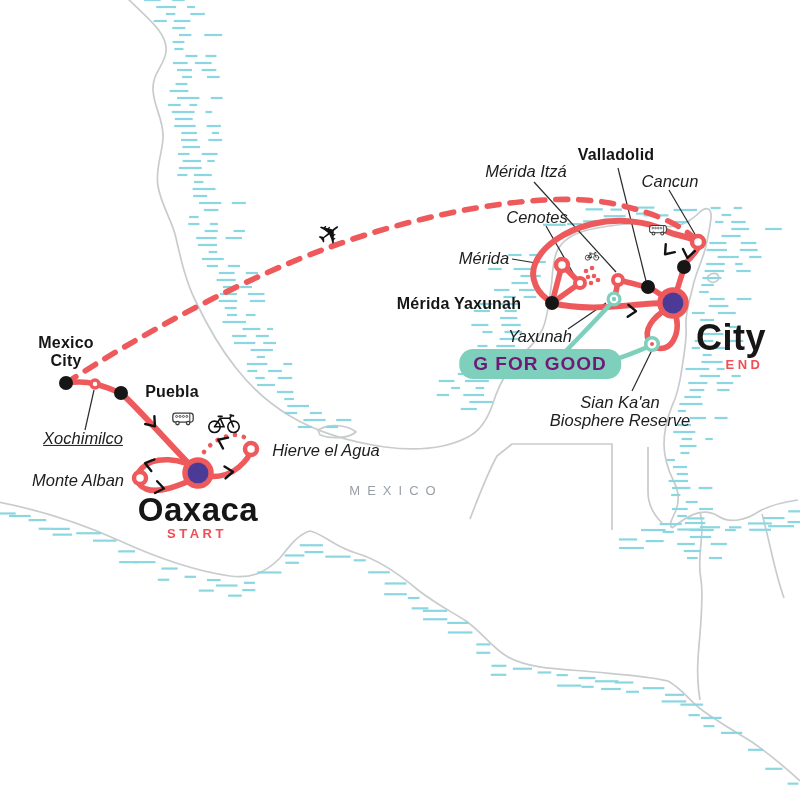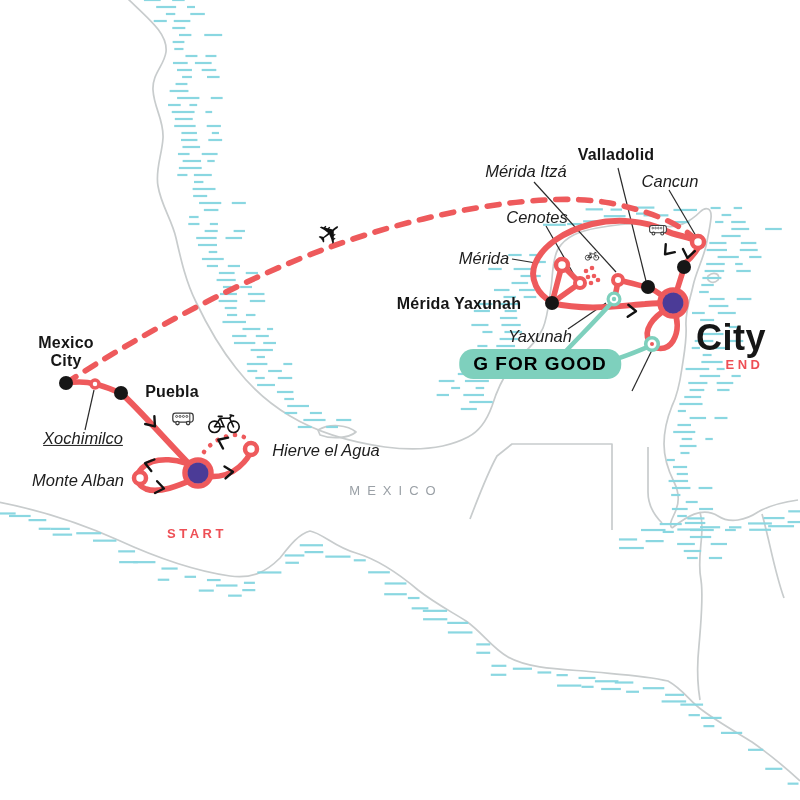--- a/index.html
+++ b/index.html
@@ -9,21 +9,21 @@
   .lbl{position:absolute;transform:translate(-50%,-50%);text-align:center;color:#161616;
        white-space:pre-line;line-height:1.1;}
   .style-bold{font-weight:700;font-size:16px;letter-spacing:.2px;}
   .style-big{font-weight:700;font-size:33px;letter-spacing:.5px;}
   .style-big2{font-weight:700;font-size:36px;letter-spacing:.5px;}
   .style-italic{font-style:italic;font-size:16.5px;font-weight:400;color:#1d1d1d;}
   .tag{position:absolute;transform:translate(-50%,-50%);font-weight:700;font-size:13px;
        letter-spacing:3.5px;color:#ee4f55;white-space:nowrap;}
   .country{position:absolute;transform:translate(-50%,-50%);font-size:13px;letter-spacing:7px;
        color:#9aa0a6;font-weight:400;white-space:nowrap;}
-  .badge{position:absolute;transform:translate(-50%,-50%);background:#7ed0bd;color:#000000;
+  .badge{position:absolute;transform:translate(-50%,-50%);background:#7ed0bd;color:#701a75;
        font-weight:700;font-size:19px;letter-spacing:1px;padding:4px 14px;border-radius:14px;
        white-space:nowrap;text-align:center;}
 </style>
 </head>
 <body>
 
 <div class="stage">
   <svg id="map-svg" width="800" height="800" viewBox="0 0 800 800">
     <defs>
       <path id="chev" d="M-5,-6 L3,0 L-5,6" fill="none" stroke="#121212" stroke-width="2.4" stroke-linecap="round" stroke-linejoin="round"></path>
@@ -479,25 +479,28 @@
   </svg>
 
   <div id="labels">
     <div class="country" style="left:396px;top:490px">MEXICO</div>
     <div class="badge" style="left:540px;top:364px">G FOR GOOD</div>
   <div class="lbl style-bold" style="left: 66px; top: 352px;">Mexico
 City</div>
       <div class="lbl style-italic" style="left: 83px; top: 438px; text-decoration: underline;">Xochimilco</div>
       <div class="lbl style-bold" style="left: 172px; top: 392px;">Puebla</div>
       <div class="lbl style-italic" style="left: 78px; top: 480px;">Monte Alban</div>
+      <div class="lbl style-big" style="left: 198px; top: 510px;">Oaxaca</div>
       <div class="tag" style="left: 197px; top: 533px;">START</div>
       <div class="lbl style-italic" style="left: 326px; top: 450px;">Hierve el Agua</div>
       <div class="lbl style-italic" style="left: 484px; top: 258px;">Mérida</div>
       <div class="lbl style-bold" style="left: 459px; top: 304px;">Mérida Yaxunah</div>
       <div class="lbl style-italic" style="left: 537px; top: 217px;">Cenotes</div>
       <div class="lbl style-italic" style="left: 526px; top: 171px;">Mérida Itzá</div>
       <div class="lbl style-bold" style="left: 616px; top: 155px;">Valladolid</div>
       <div class="lbl style-italic" style="left: 670px; top: 181px;">Cancun</div>
       <div class="lbl style-italic" style="left: 540px; top: 336px;">Yaxunah</div>
       <div class="lbl style-big2" style="left: 731px; top: 338px;">City</div>
       <div class="tag" style="left: 729px; top: 364px; padding-left: 31px;">END</div>
+      <div class="lbl style-italic" style="left: 620px; top: 411px;">Sian Ka'an
+Biosphere Reserve</div>
     </div>
 </div>
 
 </body></html>

